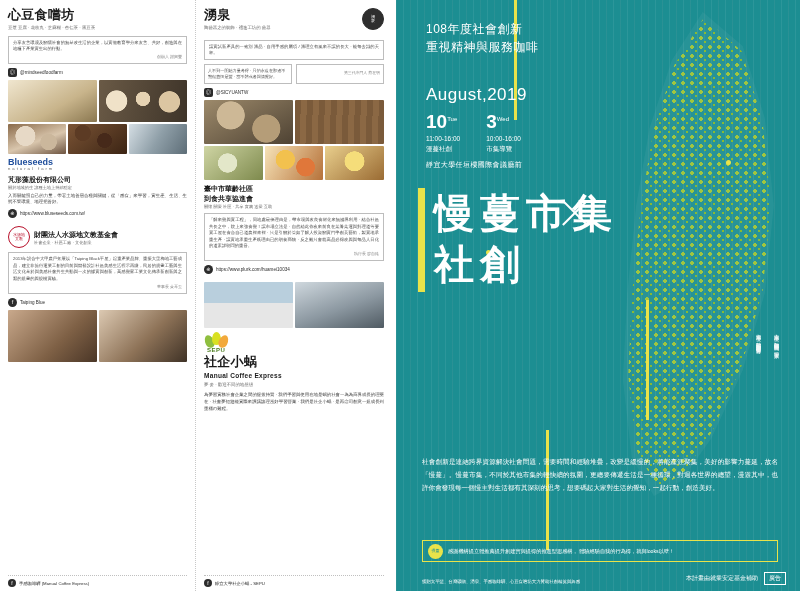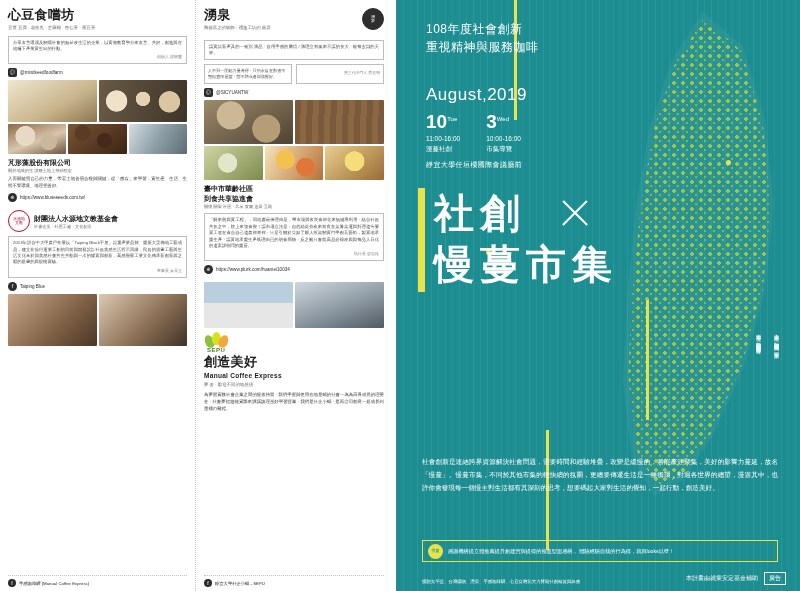--- a/index.html
+++ b/index.html
@@ -235,20 +235,26 @@
           <span class="glyph sq">◎</span>
           <span class="txt">@mindseedfoodfarm</span>
         </div>
         <div class="photos">
           <div class="ph w-half p-soy" style="height:42px"></div>
           <div class="ph w-half p-tray" style="height:42px"></div>
           <div class="ph w-third p-coffee" style="height:30px"></div>
           <div class="ph w-third p-beans" style="height:30px"></div>
           <div class="ph w-third p-lab" style="height:30px"></div>
         </div>
+        <div class="logo-row">
+          <div class="logo-mark logo-blue">
+            <span>Blueseeds</span>
+            <span class="sub">natural farm</span>
+          </div>
+        </div>
         <div class="logo-name">芃形藻股份有限公司</div>
         <div class="logo-sub">關於地域的生 讓種土地上持續穩定</div>
         <div class="card-body">入而關鍵照自己的力量，帶著土地善惡合種與關鍵，從「感食」來學習，實生產、生活、生態不管環境、地理把善好。</div>
         <div class="handle-row">
           <span class="glyph">⊕</span>
           <span class="txt">https://www.bluseseeds.com.tw/</span>
         </div>
       </div>
 
       <div class="card">
@@ -331,21 +337,21 @@
           <div class="ph w-half p-street" style="height:46px"></div>
         </div>
         <div class="logo-row">
           <div class="sepu-logo">
             <span class="leaf l1"></span>
               <span class="leaf l2"></span>
               <span class="leaf l3"></span>
             <span class="word">SEPU</span>
           </div>
         </div>
-        <div class="card-title">創造美好</div>
+        <div class="card-title">社企小蜗</div>
         <div class="card-title" style="font-size:6.5px">Manual Coffee Express</div>
         <div class="card-sub">夢 要 · 歡迎不同的地想想</div>
         <div class="card-body">為夢習實務社會企業之間的提拔持質 · 我們學習與使用在地是蜗的社會一為為商界成長的理藥在 · 社會夢短遊能實際來護讓該理當好學習營業 · 我們是社企小蜗 · 是再念司創意一規成長到重標の難程。</div>
       </div>
 
       <div class="footer-line">
         <span class="glyph">f</span>
         <span class="t">靜宜大學社企小蜗 - SEPU</span>
       </div>
     </div>
@@ -389,22 +395,22 @@
         <div class="dtime">10:00-16:00</div>
         <div class="dplace">市集導覽</div>
       </div>
     </div>
 
     <div class="r-venue">靜宜大學任垣樓國際會議廳前</div>
 
     <div class="title-block">
       <div class="title-bar"></div>
       <div class="big-title">
+        <div>慢蔓市集</div>
         <div>社創</div>
-        <div>慢蔓市集</div>
       </div>
       <div class="x-mark">
           <span></span>
           <span></span>
         </div>
     </div>
 
     <div class="vert-note">主辦單位：財政部中區國稅局、靜宜大學</div>
     <div class="vert-note2">指導單位：勞動部勞動力發展署中彰投分署</div>
 

